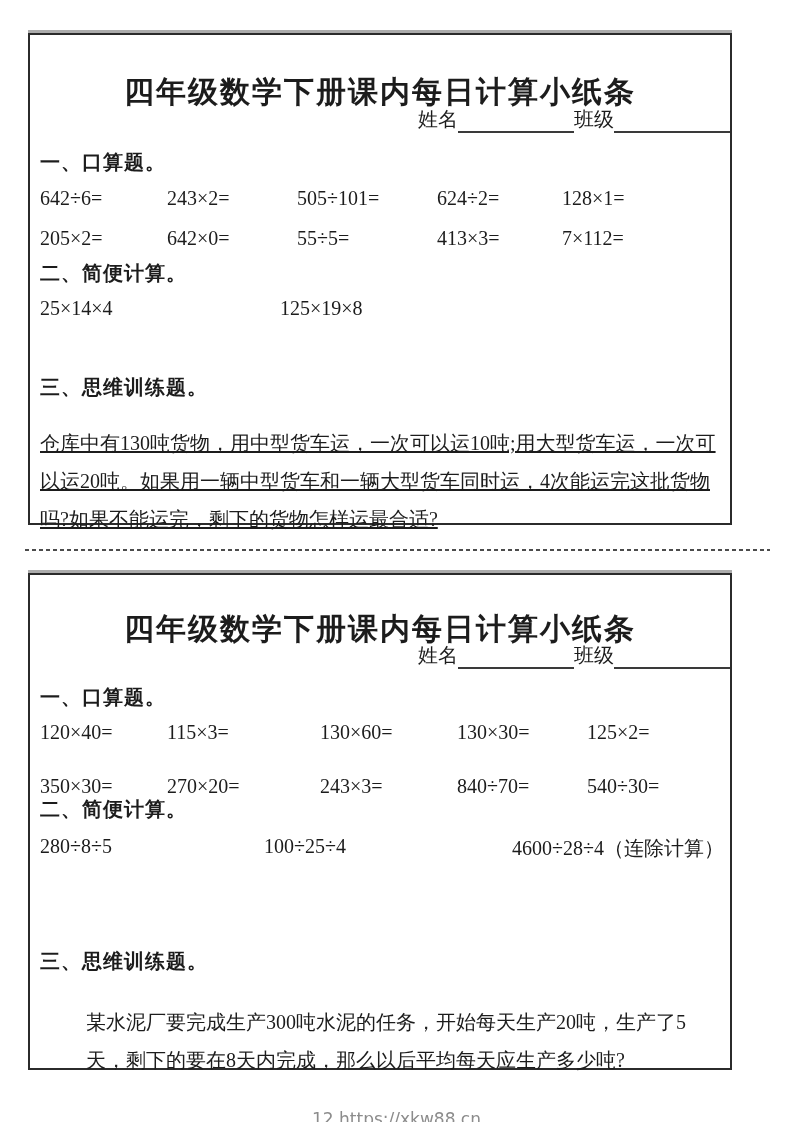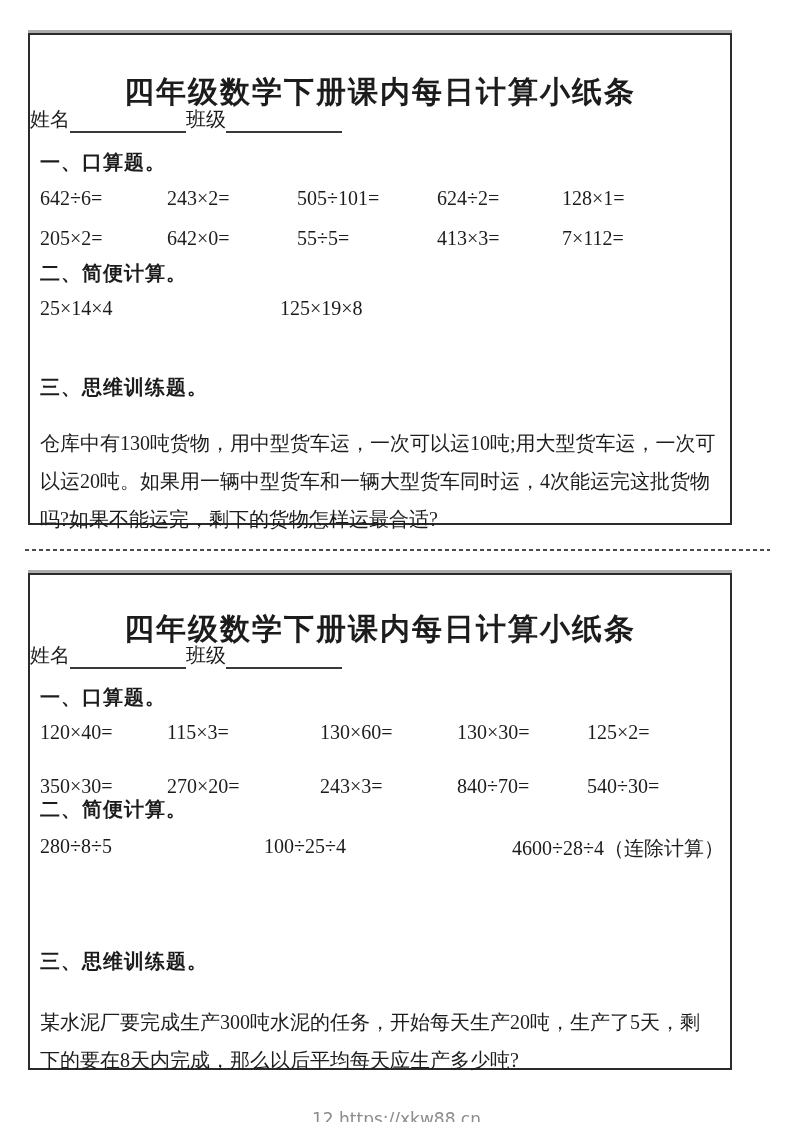--- a/index.html
+++ b/index.html
@@ -39,21 +39,21 @@
     letter-spacing: 2px;
     white-space: nowrap;
   }
   #sheet1 .sheet-title { top: 17px; }
   #sheet2 .sheet-title { top: 14px; }
 
   .name-line {
     position: absolute;
     left: 0;
     width: 100%;
-    text-align: left;
+    text-align: right;
     font-size: 20px;
     white-space: nowrap;
   }
   #sheet1 .name-line { top: 71px; }
   #sheet2 .name-line { top: 67px; }
   .blank {
     display: inline-block;
     width: 116px;
     height: 22px;
     border-bottom: 2px solid #3a3a3a;
@@ -103,22 +103,22 @@
   #sheet2 .simplify-row { top: 260px; }
 
   .word-problem {
     position: absolute;
     left: 10px;
     right: 14px;
     font-size: 20px;
     line-height: 38px;
     text-align: left;
   }
-  #sheet1 .word-problem { top: 369px; }
-  #sheet2 .word-problem { top: 408px; }
+  #sheet1 .word-problem { top: 369px; text-decoration: underline; }
+  #sheet2 .word-problem { top: 408px; margin-left: 46px; }
 
   
   .divider {
     position: absolute;
     top: 549px;
     left: 25px;
     width: 745px;
     height: 2px;
     background: repeating-linear-gradient(90deg, #4c4c4c 0 4px, transparent 4px 7px);
   }

